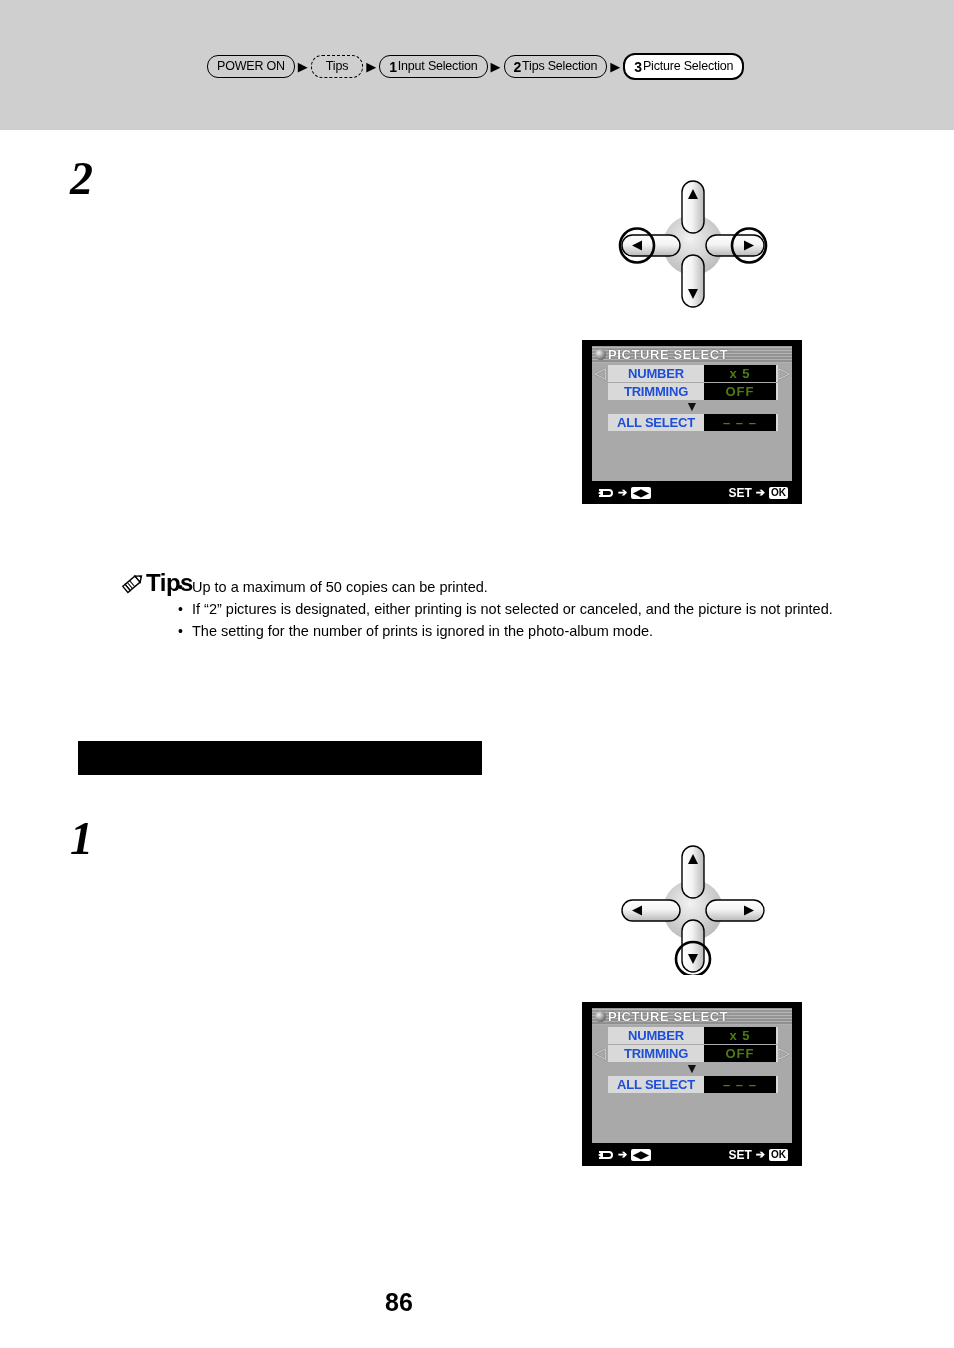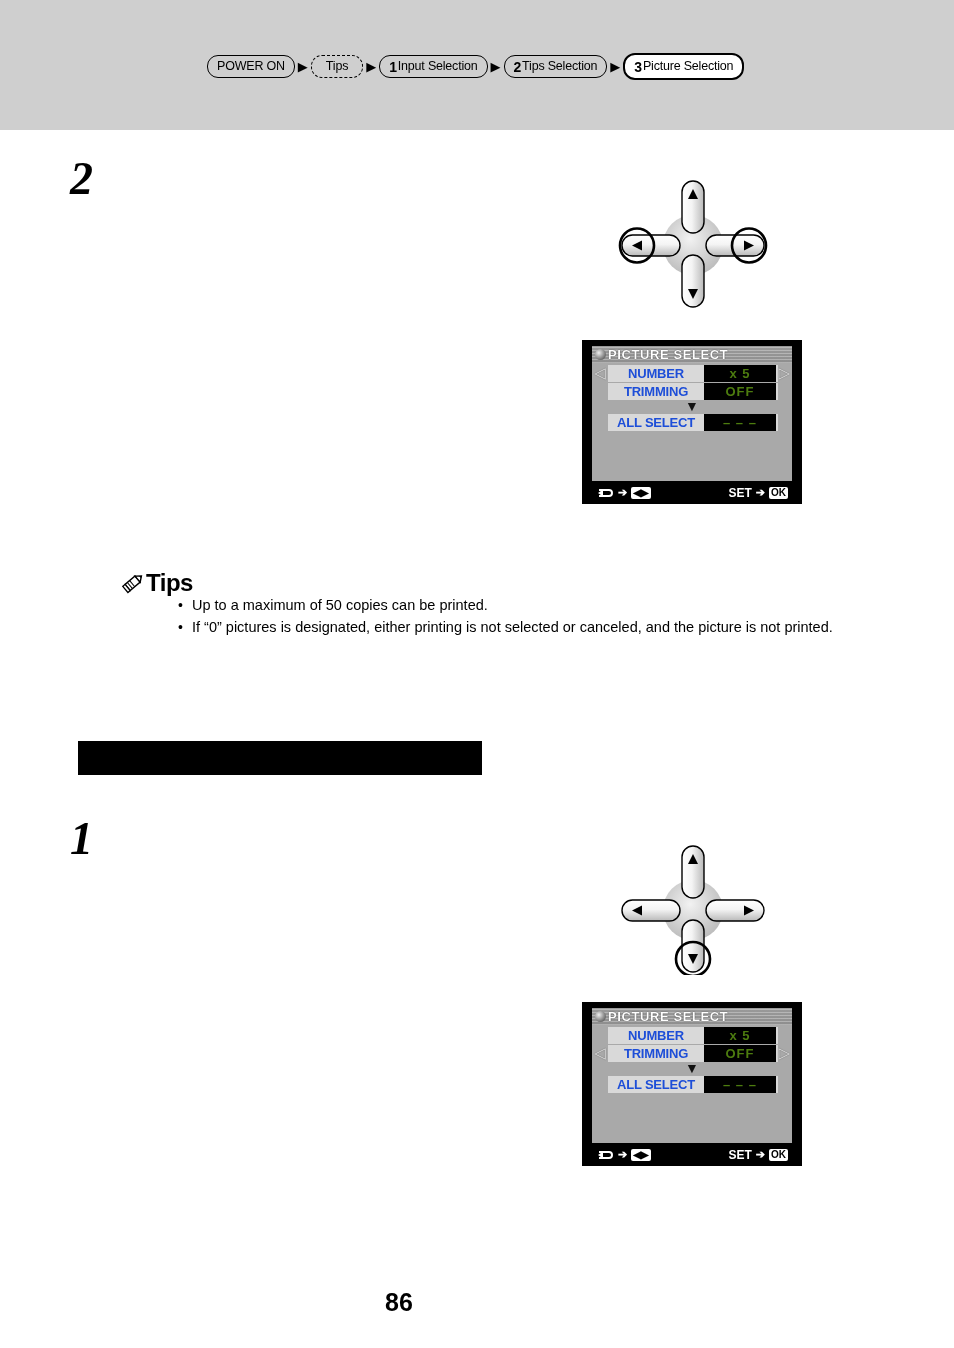--- a/index.html
+++ b/index.html
@@ -188,21 +188,21 @@
   .tips-head{
     position:absolute;left:120px;top:569px;
     display:flex;align-items:center;
   }
   .tips-title{
     font-size:24px;font-weight:bold;
     font-family:"Liberation Sans", sans-serif;
     letter-spacing:-0.5px;
   }
   .tips-list{
-    position:absolute;left:178px;top:595px;width:712px;
+    position:absolute;left:178px;top:577px;width:712px;
   }
   .tip{
     position:relative;
     font-size:14.5px;
     line-height:21px;
     padding-left:14px;
     margin-bottom:1px;
     text-align:justify;
   }
   .tip::before{
@@ -358,21 +358,22 @@
       <polygon points="19,9 24,13 19,17" fill="#fff" stroke="#000" stroke-width="1.4"></polygon>
       <polygon points="22.2,11.6 24,13 22.2,14.4" fill="#000"></polygon>
       <rect x="3" y="9" width="3" height="8" fill="#fff" stroke="#000" stroke-width="1.3"></rect>
     </g>
   </svg>
   <span class="tips-title">Tips</span>
 </div>
 
 <div class="tips-list">
   <div class="tip nojustify">Up to a maximum of 50 copies can be printed.</div>
-  <div class="tip">If “0” pictures is designated, either printing is not selected or canceled, and the picture is not printed.</div>
+  <div class="tip">If “2” pictures is designated, either printing is not selected or canceled, and the picture is not printed.</div>
+  <div class="tip nojustify">The setting for the number of prints is ignored in the photo-album mode.</div>
 </div>
 
 <div class="black-bar"></div>
 
 <div class="step-num" id="step-1">1</div>
 
 <div class="dpad" id="dpad-bottom">
   <svg width="170" height="135" viewBox="0 0 170 135">
     <defs>
       <radialGradient id="hub2" cx="45%" cy="40%" r="60%">

